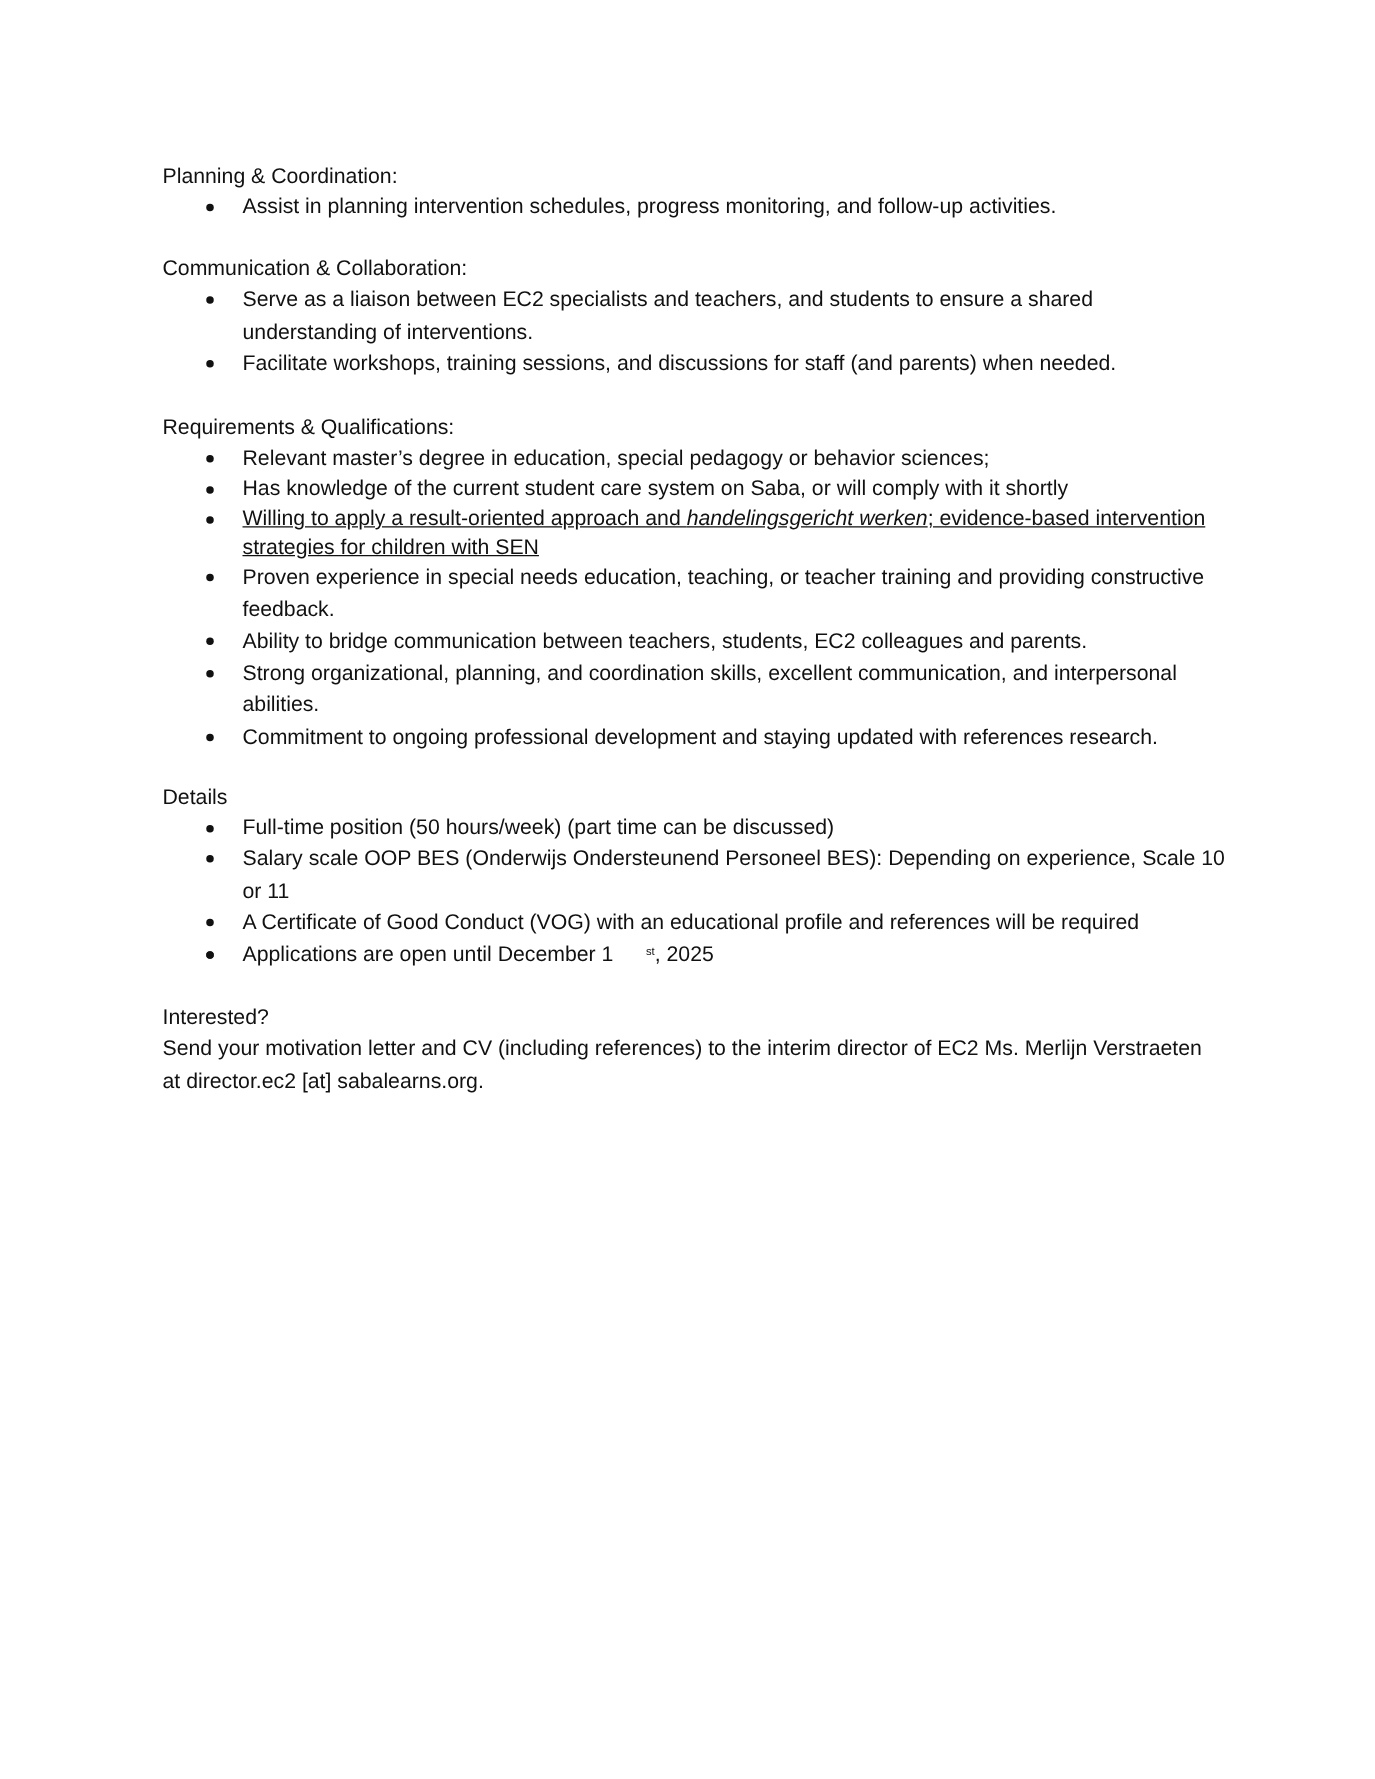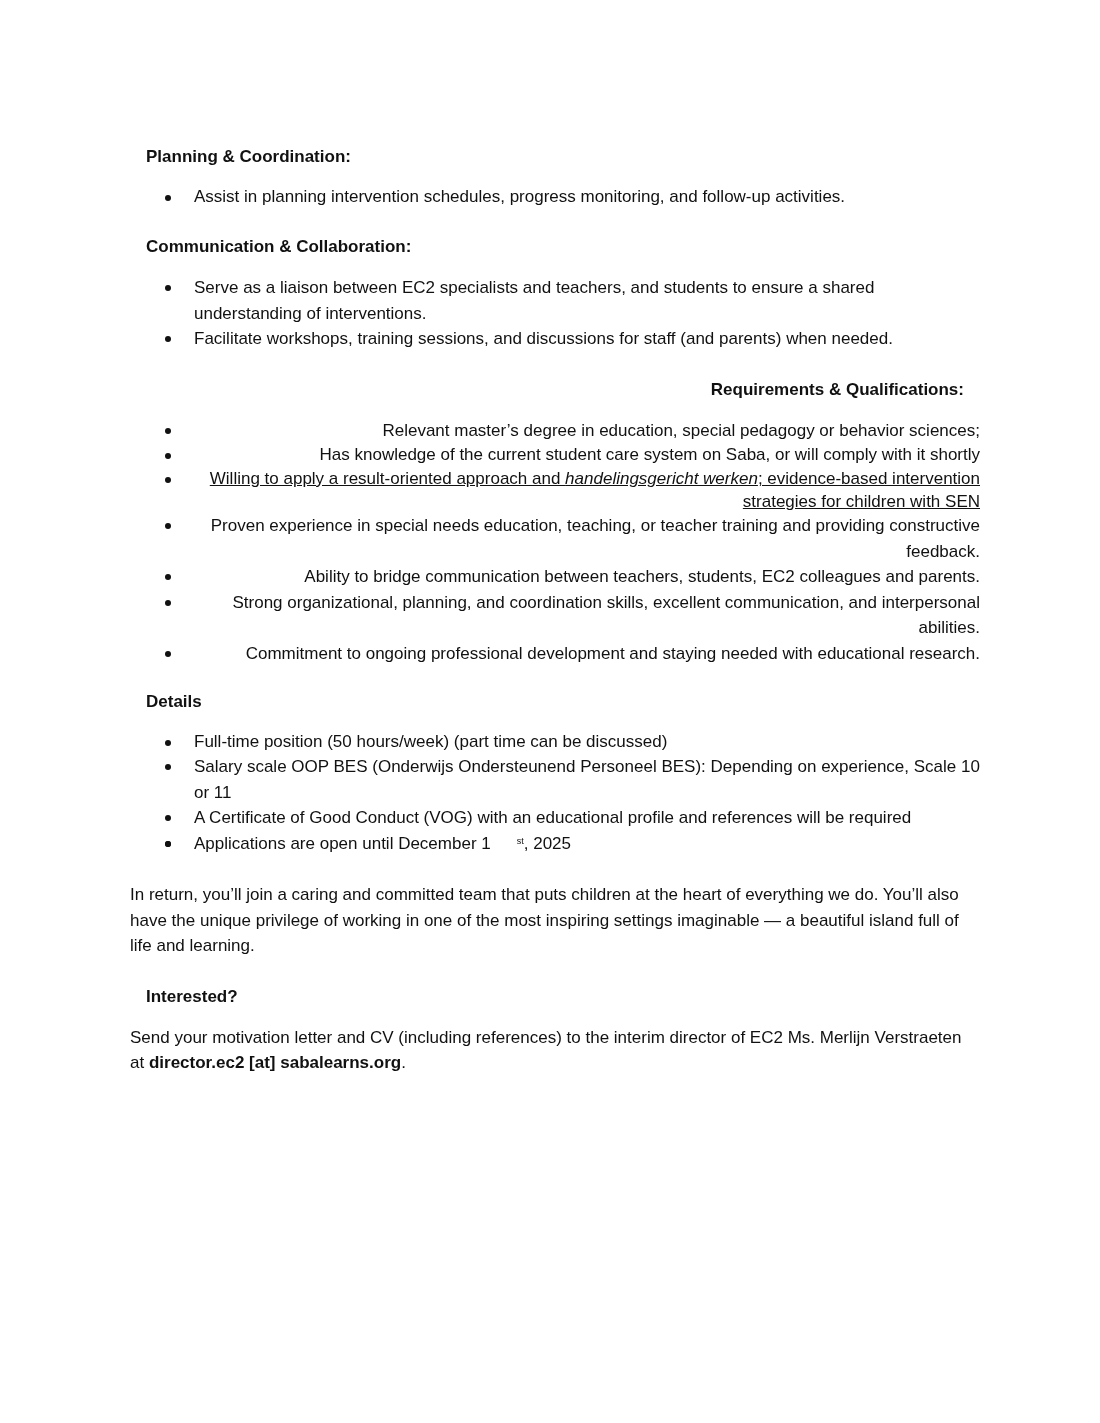--- a/index.html
+++ b/index.html
@@ -2,32 +2,32 @@
 <html><head>
   <meta charset="utf-8">
   <style>
     html, body { margin: 0; padding: 0; background: #ffffff; }
     body {
       width: 1100px; height: 1423px; position: relative; overflow: hidden;
       font-family: "Liberation Sans", sans-serif; color: #111111;
       font-size: 17px;
     }
     .page { position: absolute; left: 130px; top: 129px; width: 850px; }
-    .heading { font-weight: bold; font-size: 17px; line-height: 24px; margin: 16px; }
+    .heading { font-weight: normal; font-size: 17px; line-height: 24px; margin: 0; }
     ul.bullets { list-style: none; margin: 0; padding: 0; }
     ul.bullets li { position: relative; padding-left: 64px; }
     ul.bullets li .dot {
       position: absolute; left: 35px; top: 10px; width: 6px; height: 6px;
       border-radius: 50%; background: #111;
     }
     .tight li { line-height: 24px; }
     .loose li { line-height: 25.5px; }
     .section { margin-bottom: 26px; }
     .para { line-height: 25.5px; margin: 0; }
-    .email { font-weight: bold; }
+    .email { font-weight: normal; }
     sup { font-size: 9px; vertical-align: top; position: relative; top: -2px; padding-left: 26px; }
   </style>
 </head>
 <body>
 
 <div class="page">
 
   <div class="section" style="margin-bottom:26px;">
     <p class="heading">Planning &amp; Coordination:</p>
     <ul class="bullets tight">
@@ -36,44 +36,43 @@
   </div>
 
   <div class="section" style="margin-bottom:26px;">
     <p class="heading">Communication &amp; Collaboration:</p>
     <ul class="bullets loose">
       <li><span class="dot"></span><span>Serve as a liaison between EC2 specialists and teachers, and students to ensure a shared understanding of interventions.</span></li>
       <li><span class="dot"></span><span>Facilitate workshops, training sessions, and discussions for staff (and parents) when needed.</span></li>
     </ul>
   </div>
 
-  <div class="section" style="margin-bottom:24px;text-align:right;">
+  <div class="section" style="margin-bottom:24px;">
     <p class="heading">Requirements &amp; Qualifications:</p>
     <ul class="bullets loose">
       <li><span class="dot"></span><span>Relevant master’s degree in education, special pedagogy or behavior sciences;</span></li>
       <li style="line-height:24px;"><span class="dot"></span><span>Has knowledge of the current student care system on Saba, or will comply with it shortly</span></li>
       <li style="line-height:23px;text-decoration:underline;"><span class="dot"></span><span>Willing to apply a result-oriented approach and </span><em>handelingsgericht werken</em><span>; evidence-based intervention strategies for children with SEN</span></li>
       <li><span class="dot"></span><span>Proven experience in special needs education, teaching, or teacher training and providing constructive feedback.</span></li>
       <li><span class="dot"></span><span>Ability to bridge communication between teachers, students, EC2 colleagues and parents.</span></li>
       <li><span class="dot"></span><span>Strong organizational, planning, and coordination skills, excellent communication, and interpersonal abilities.</span></li>
-      <li><span class="dot"></span><span>Commitment to ongoing professional development and staying needed with educational research.</span></li>
+      <li><span class="dot"></span><span>Commitment to ongoing professional development and staying updated with references research.</span></li>
     </ul>
   </div>
 
   <div class="section" style="margin-bottom:26px;">
     <p class="heading">Details</p>
     <ul class="bullets loose">
       <li style="line-height:24px;"><span class="dot"></span><span>Full-time position (50 hours/week) (part time can be discussed)</span></li>
       <li><span class="dot"></span><span>Salary scale OOP BES (Onderwijs Ondersteunend Personeel BES): Depending on experience, Scale 10 or 11</span></li>
       <li><span class="dot"></span><span>A Certificate of Good Conduct (VOG) with an educational profile and references will be required</span></li>
       <li><span class="dot"></span></li>
       <li><span class="dot"></span><span>Applications are open until December 1</span><sup>st</sup><span>, 2025</span></li>
     </ul>
   </div>
 
-  <p class="para" style="margin-bottom:26px;">In return, you’ll join a caring and committed team that puts children at the heart of everything we do. You’ll also have the unique privilege of working in one of the most inspiring settings imaginable — a beautiful island full of life and learning.</p>
 
   <div>
     <p class="heading">Interested?</p>
     <p class="para"><span>Send your motivation letter and CV (including references) to the interim director of EC2 Ms. Merlijn Verstraeten at </span><span class="email">director.ec2 [at] sabalearns.org</span><span>.</span></p>
   </div>
 
 </div>
 
 </body></html>

